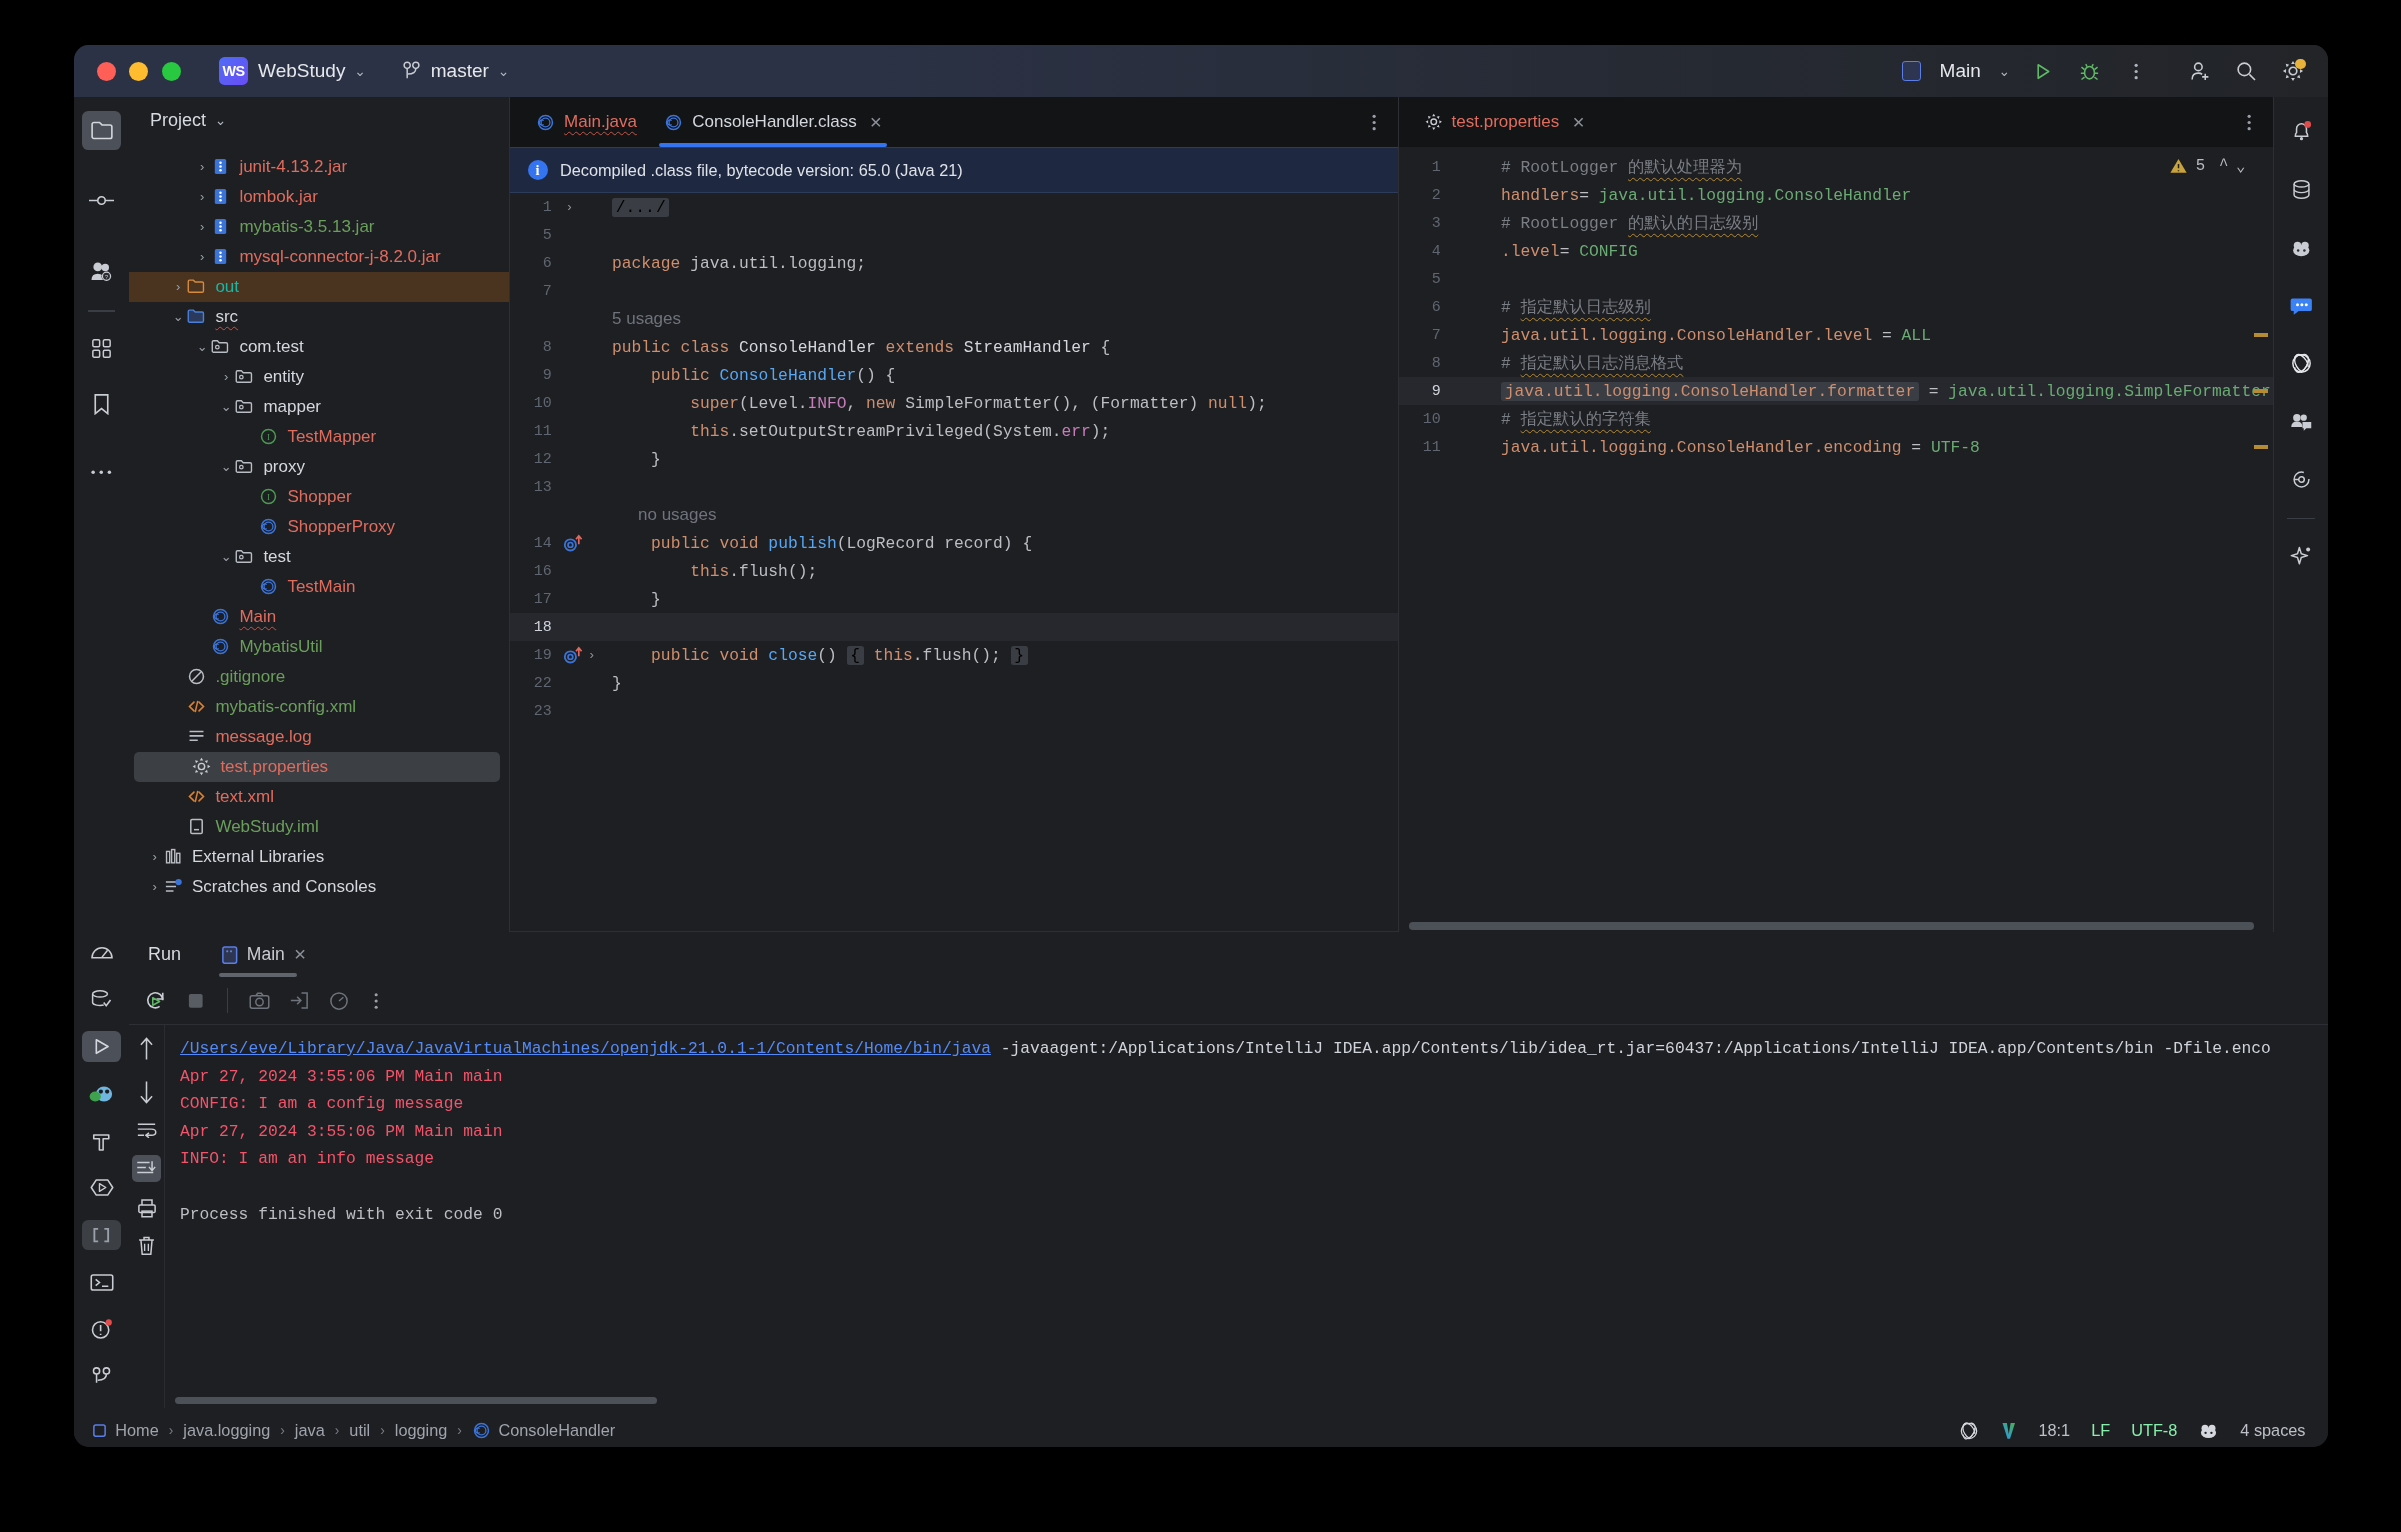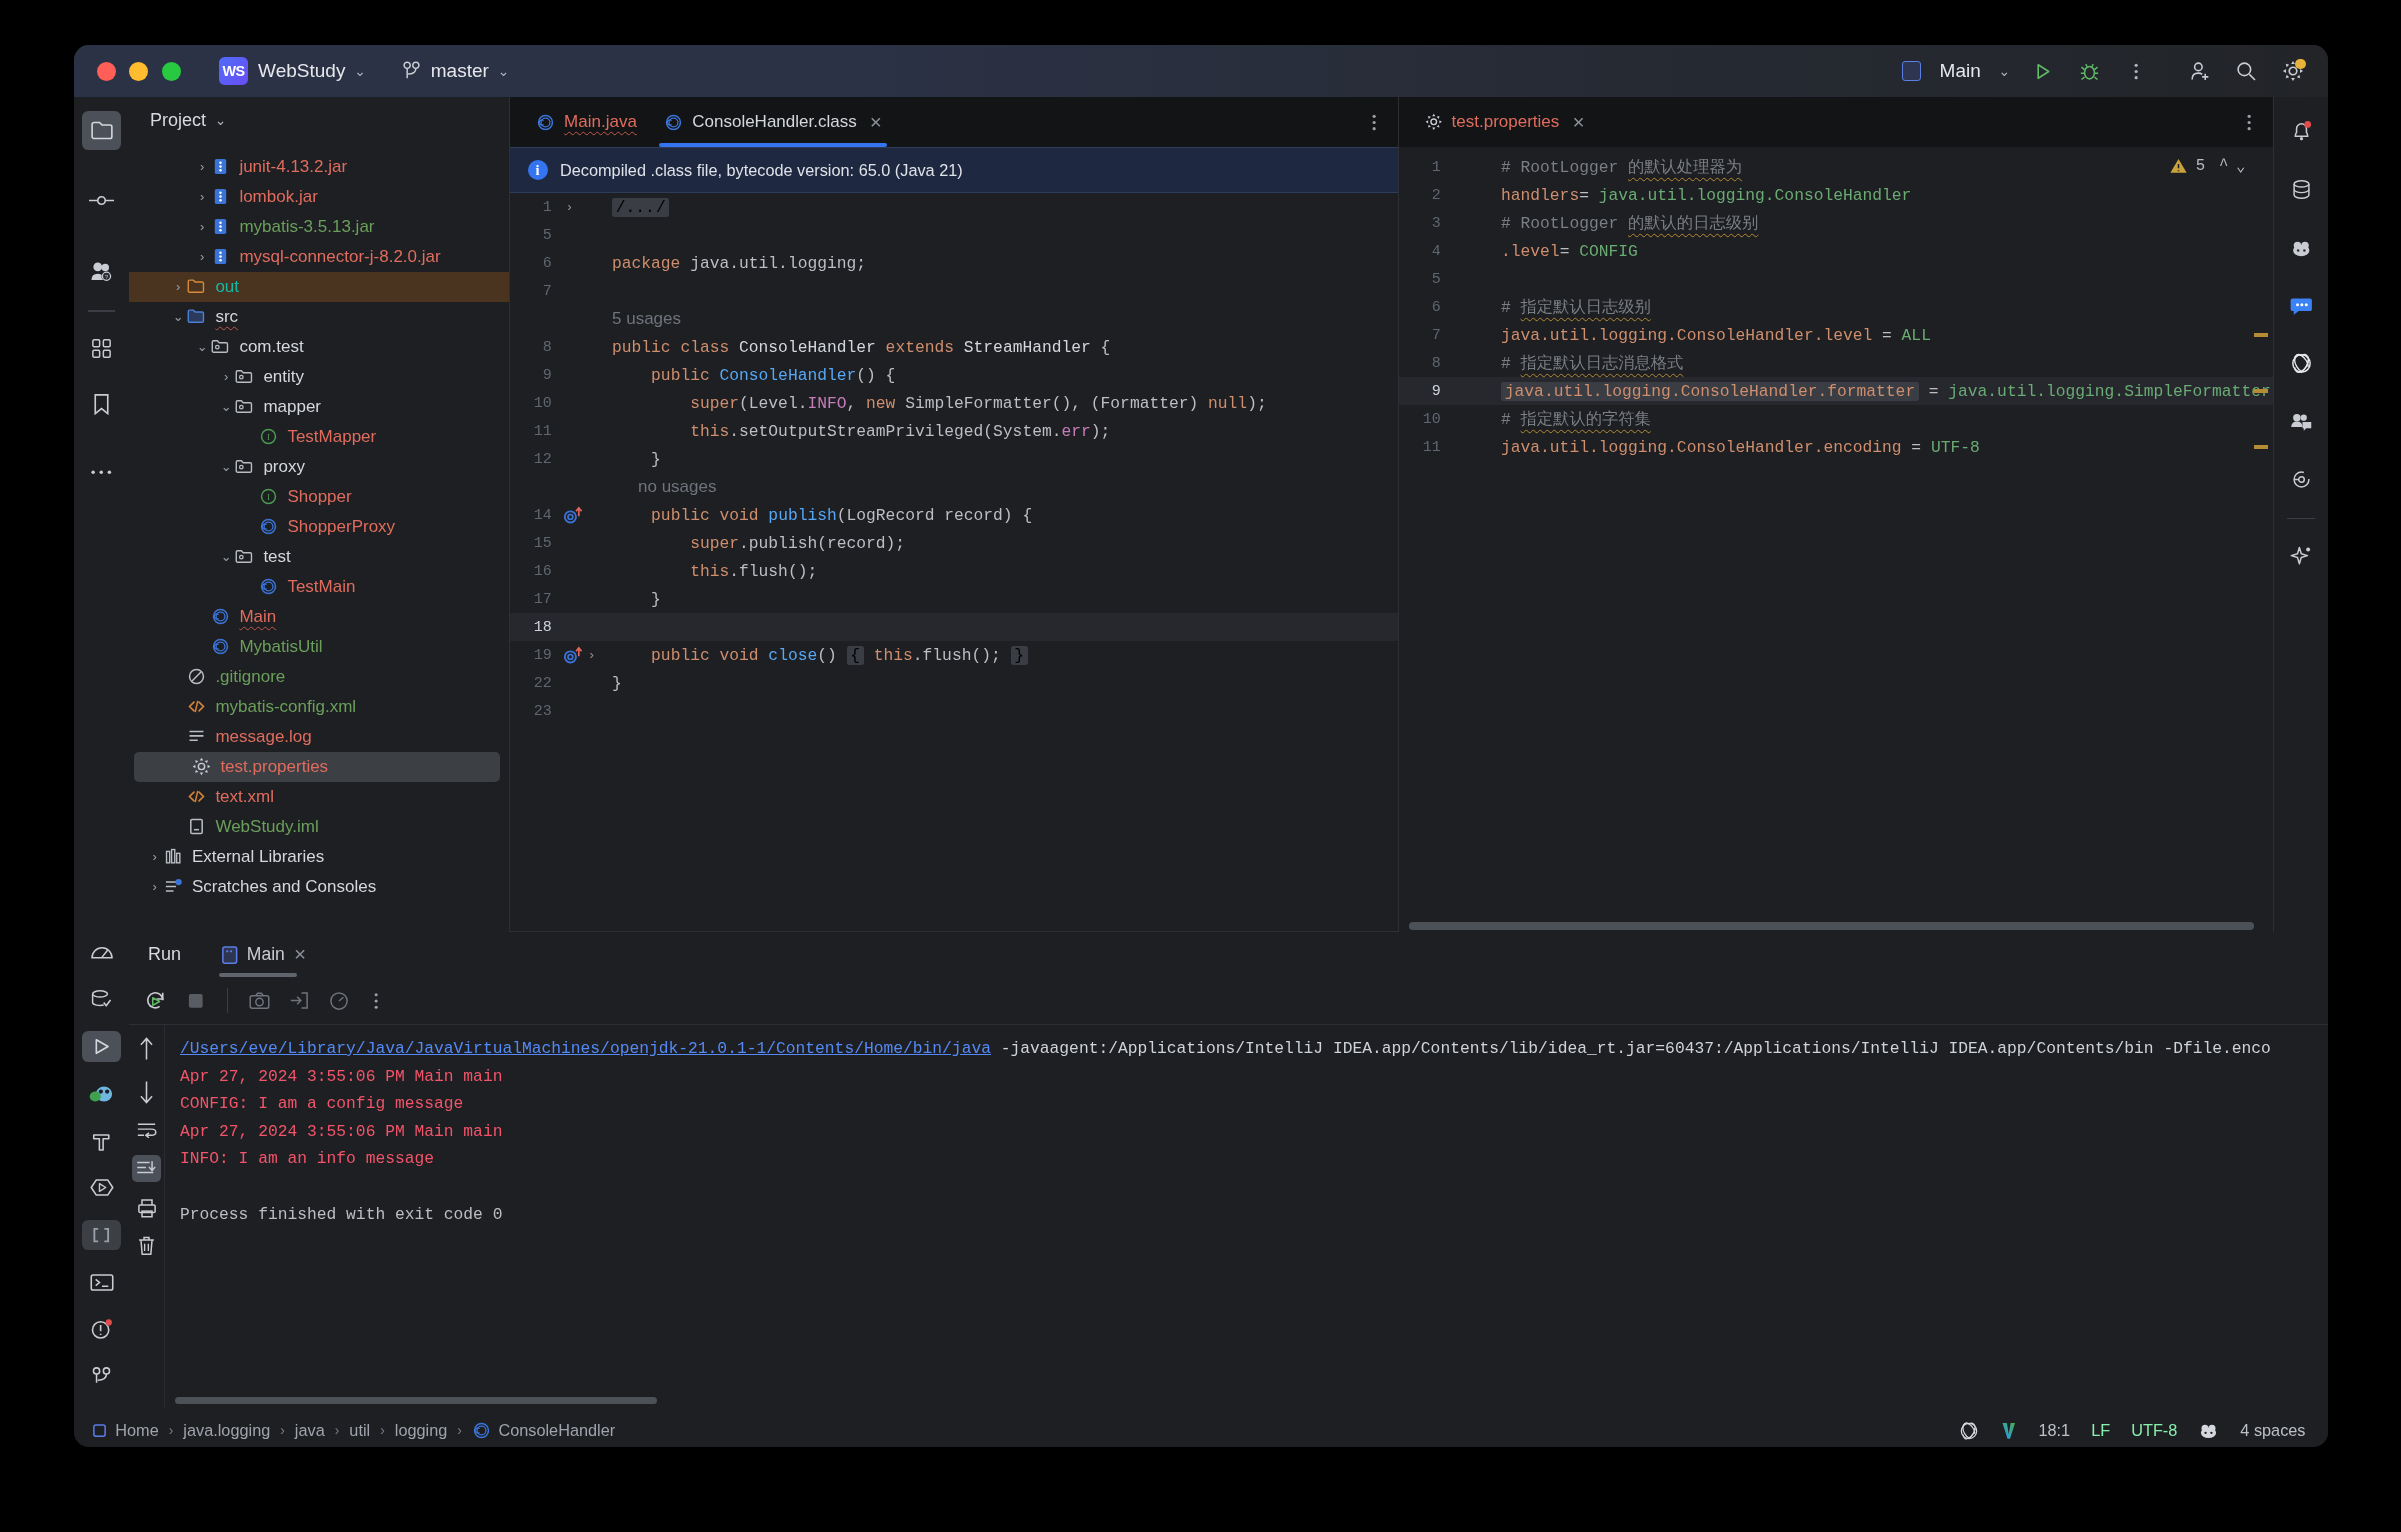--- a/index.html
+++ b/index.html
@@ -628,27 +628,27 @@
             <div class="cline"><span class="gut">1</span><span class="gmark"><span style="color:#8b9099;font-size:13px;margin-left:3.8px">›</span></span><span class="ctext"><span class="folded">/... /</span></span></div>
             <div class="cline"><span class="gut">5</span><span class="gmark"></span><span class="ctext"></span></div>
             <div class="cline"><span class="gut">6</span><span class="gmark"></span><span class="ctext"><span class="kw">package</span> <span class="txt">java.util.logging;</span></span></div>
             <div class="cline"><span class="gut">7</span><span class="gmark"></span><span class="ctext"></span></div>
             <div class="cline"><span class="gut"></span><span class="gmark"></span><span class="ctext usages" style="padding-left:15px">5 usages</span></div>
             <div class="cline"><span class="gut">8</span><span class="gmark"></span><span class="ctext"><span class="kw">public class</span> <span class="cls">ConsoleHandler</span> <span class="kw">extends</span> <span class="cls">StreamHandler</span> <span class="txt">{</span></span></div>
             <div class="cline"><span class="gut">9</span><span class="gmark"></span><span class="ctext">    <span class="kw">public</span> <span class="fn">ConsoleHandler</span><span class="txt">() {</span></span></div>
             <div class="cline"><span class="gut">10</span><span class="gmark"></span><span class="ctext">        <span class="kw">super</span><span class="txt">(Level.</span><span class="static">INFO</span><span class="txt">, </span><span class="kw">new</span><span class="txt"> SimpleFormatter(), (Formatter) </span><span class="kw">null</span><span class="txt">);</span></span></div>
             <div class="cline"><span class="gut">11</span><span class="gmark"></span><span class="ctext">        <span class="kw">this</span><span class="txt">.setOutputStreamPrivileged(System.</span><span class="static">err</span><span class="txt">);</span></span></div>
             <div class="cline"><span class="gut">12</span><span class="gmark"></span><span class="ctext">    <span class="txt">}</span></span></div>
+            <div class="cline"><span class="gut">13</span><span class="gmark"></span><span class="ctext"></span></div>
             <div class="cline"><span class="gut"></span><span class="gmark"></span><span class="ctext usages" style="padding-left:41px">no usages</span></div>
             <div class="cline"><span class="gut">14</span><span class="gmark"><span style="display:flex"><svg width="21" height="21" viewBox="0 0 30 30">
                     <circle cx="12" cy="17" r="8" fill="none" stroke="#3b74d8" stroke-width="2.6"></circle>
                     <circle cx="12" cy="17" r="3.4" fill="none" stroke="#3b74d8" stroke-width="2.4"></circle>
                     <path d="M24 16 V5 M20 9 L24 4 L28 9" fill="none" stroke="#e0685e" stroke-width="2.4"></path>
                   </svg></span></span><span class="ctext">    <span class="kw">public void</span> <span class="fn">publish</span><span class="txt">(LogRecord record) {</span></span></div>
-            <div class="cline"><span class="gut">15</span><span class="gmark"></span><span class="ctext">        <span class="kw">super</span><span class="txt">.publish(record);</span></span></div>
             <div class="cline"><span class="gut">16</span><span class="gmark"></span><span class="ctext">        <span class="kw">this</span><span class="txt">.flush();</span></span></div>
             <div class="cline"><span class="gut">17</span><span class="gmark"></span><span class="ctext">    <span class="txt">}</span></span></div>
             <div class="cline hl"><span class="gut cur">18</span><span class="gmark"></span><span class="ctext"></span></div>
             <div class="cline"><span class="gut">19</span><span class="gmark"><span style="display:flex"><svg width="21" height="21" viewBox="0 0 30 30">
                     <circle cx="12" cy="17" r="8" fill="none" stroke="#3b74d8" stroke-width="2.6"></circle>
                     <circle cx="12" cy="17" r="3.4" fill="none" stroke="#3b74d8" stroke-width="2.4"></circle>
                     <path d="M24 16 V5 M20 9 L24 4 L28 9" fill="none" stroke="#e0685e" stroke-width="2.4"></path>
                   </svg></span><span style="color:#8b9099;font-size:13px;margin-left:2.5px">›</span></span><span class="ctext">    <span class="kw">public void</span> <span class="fn">close</span><span class="txt">()</span> <span class="folded">{</span> <span class="kw">this</span><span class="txt">.flush();</span> <span class="folded">}</span></span></div>
             <div class="cline"><span class="gut">22</span><span class="gmark"></span><span class="ctext"><span class="txt">}</span></span></div>
             <div class="cline"><span class="gut">23</span><span class="gmark"></span><span class="ctext"></span></div>

